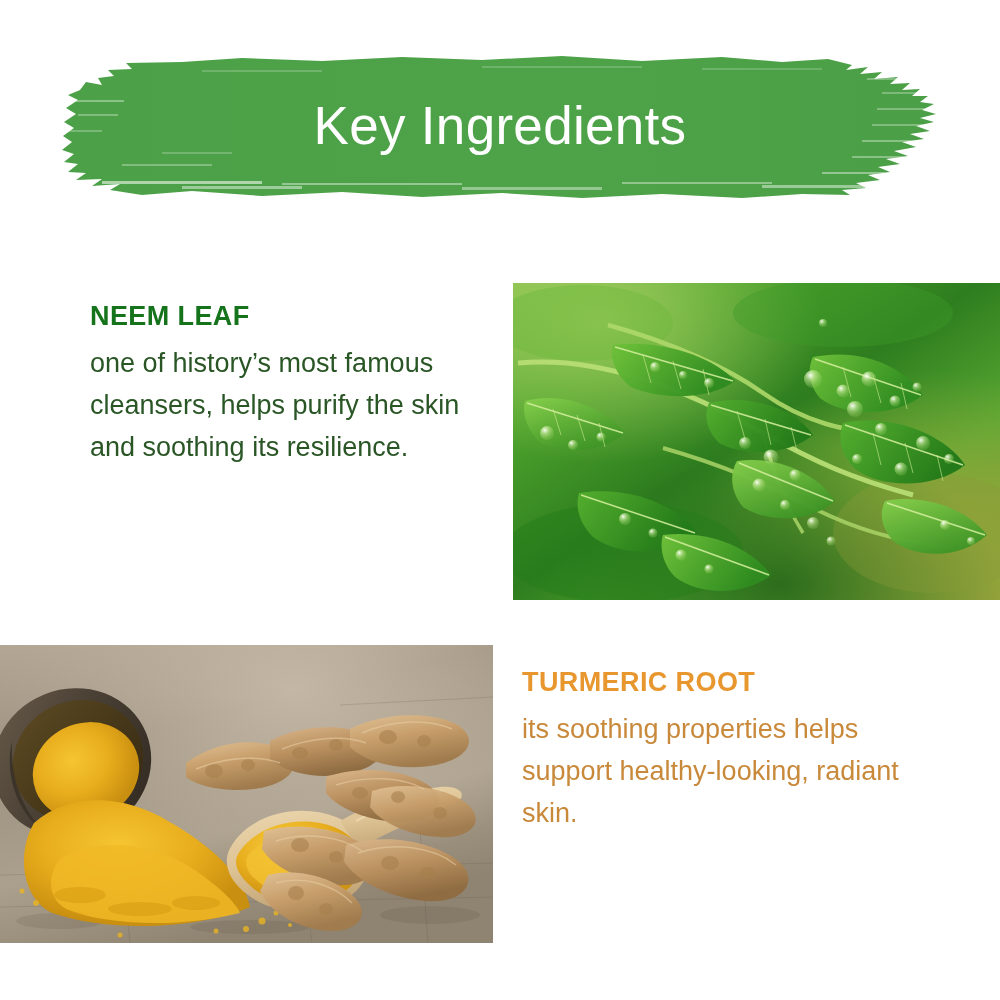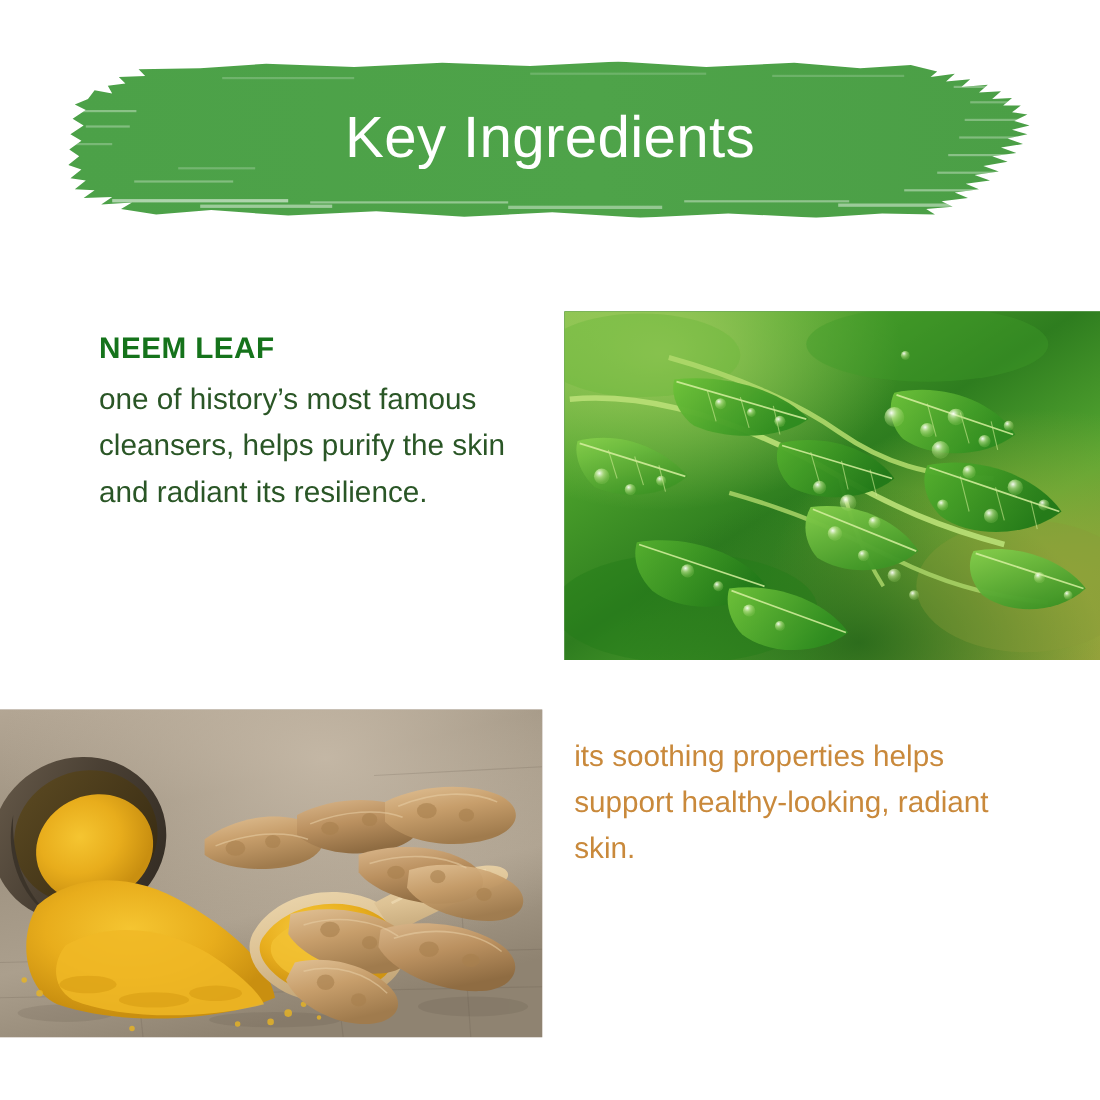--- a/index.html
+++ b/index.html
@@ -170,21 +170,21 @@
         <rect x="420" y="14" width="160" height="2" fill="#ffffff" opacity="0.18"></rect>
         <rect x="640" y="16" width="120" height="2" fill="#ffffff" opacity="0.18"></rect>
       </g>
     </svg>
   </div>
 
   <div class="banner-title">Key Ingredients</div>
 
   <div class="neem-text">
     <div class="neem-heading">NEEM LEAF</div>
-    <div class="neem-body">one of history’s most famous cleansers, helps purify the skin and radiant its resilience.</div>
+    <div class="neem-body">one of history’s most famous cleansers, helps purify the skin and soothing its resilience.</div>
   </div>
 
   <div class="neem-image">
     <svg viewBox="0 0 487 317" preserveAspectRatio="none">
       <defs>
         <linearGradient id="neembg" x1="0" y1="0" x2="1" y2="1">
           <stop offset="0%" stop-color="#7fbf4a"></stop>
           <stop offset="22%" stop-color="#4da32c"></stop>
           <stop offset="48%" stop-color="#2e7d1f"></stop>
           <stop offset="72%" stop-color="#57a832"></stop>
@@ -462,16 +462,17 @@
           <path d="M 336,140 C 368,130 402,132 424,144"></path>
           <path d="M 276,196 C 308,186 342,192 362,206"></path>
           <path d="M 358,208 C 394,196 434,202 456,220"></path>
           <path d="M 276,238 C 304,230 334,240 352,258"></path>
         </g>
       </g>
     </svg>
   </div>
 
   <div class="turmeric-text">
+    <div class="turmeric-heading">TURMERIC ROOT</div>
     <div class="turmeric-body">its soothing properties helps support healthy-looking, radiant skin.</div>
   </div>
 
 </div>
 
 </body></html>

